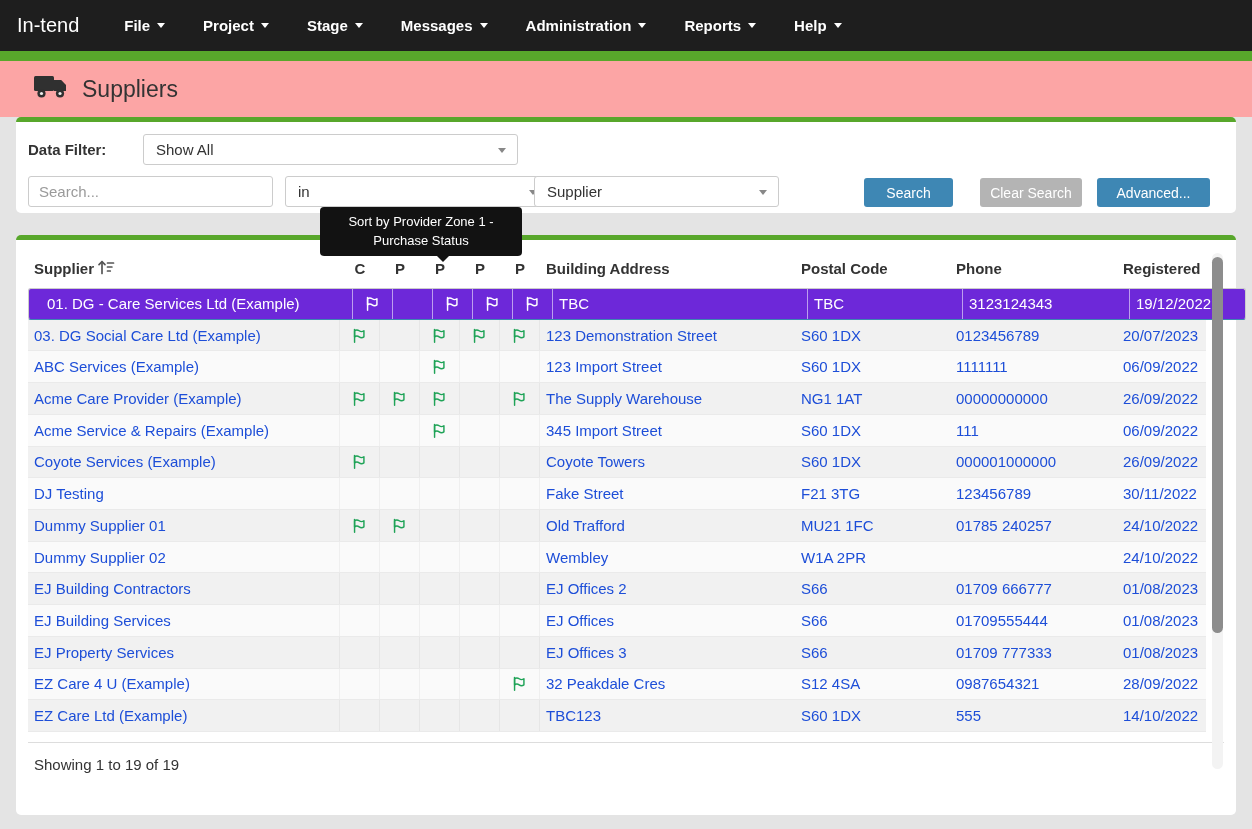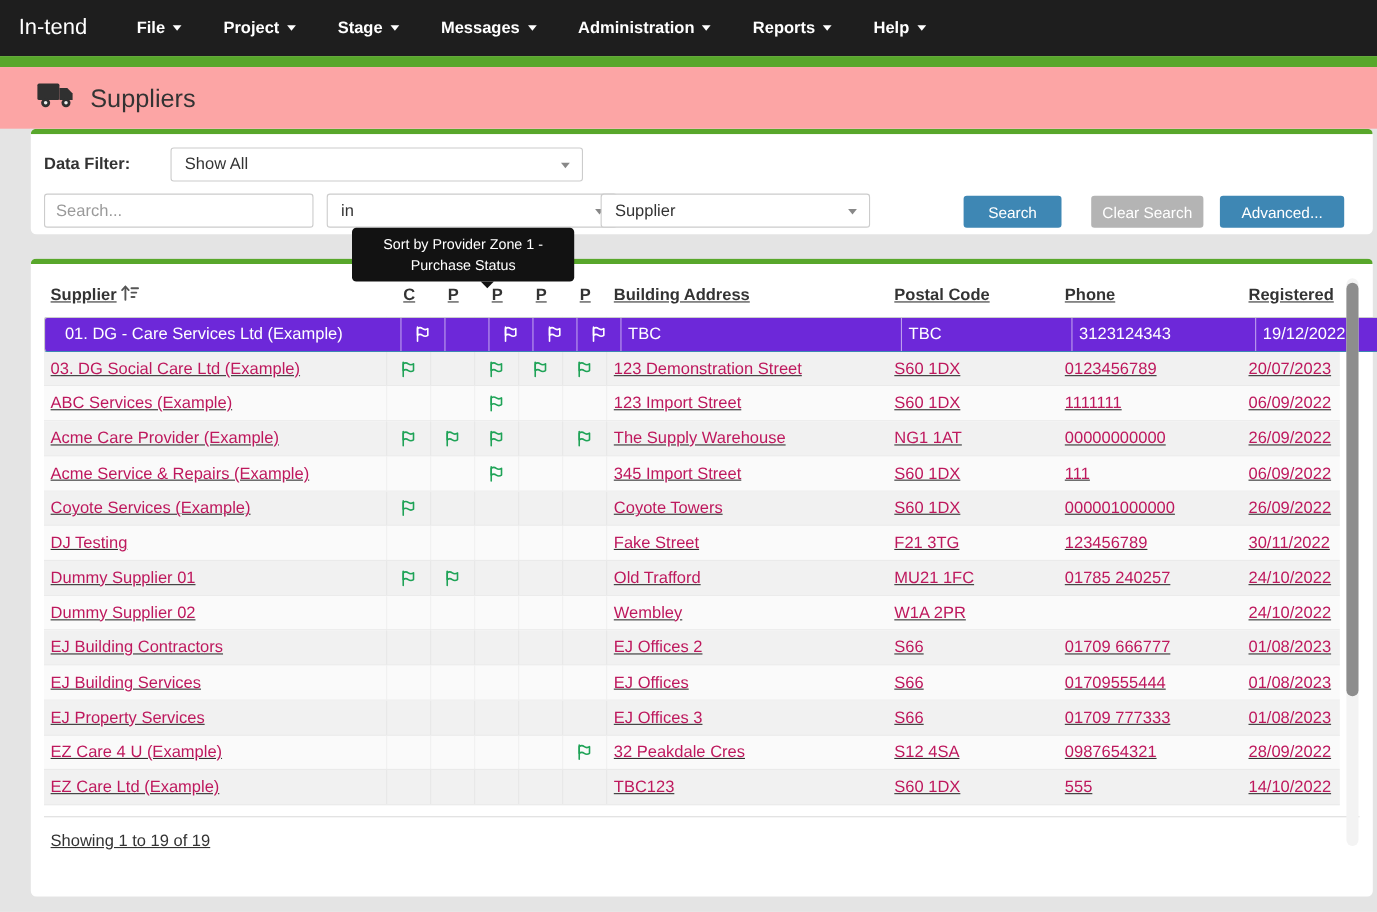--- a/index.html
+++ b/index.html
@@ -21,22 +21,22 @@
            border-top:5px solid #fff; margin-left:7px; display:inline-block; }
   .green-bar { position:absolute; top:51px; left:0; width:1252px; height:10px; background:#58a72b; }
 
   
   .header-strip { position:absolute; top:61px; left:0; width:1252px; height:56px;
                   background:#fca5a5; display:flex; align-items:center; padding-left:33px; }
   .truck { margin-right:12px; }
   .page-title { font-size:23px; font-weight:500; color:#333; }
 
   
-  .panel { position:absolute; left:28px; width:1220px; background:#fff;
-           border-top:5px solid #58a72b; border-radius:5px;text-decoration:underline; }
+  .panel { position:absolute; left:16px; width:1220px; background:#fff;
+           border-top:5px solid #58a72b; border-radius:5px; }
   .filter-panel { top:117px; height:96px; }
   .table-panel  { top:235px; height:580px; padding:0 12px; }
 
   
   .flabel { position:absolute; left:12px; top:19px; font-size:15px; font-weight:bold; color:#333; }
   .sel { position:absolute; height:31px; background:#fff; border:1px solid #ccc; border-radius:3px;
          font-size:15px; color:#333; display:flex; align-items:center; padding:0 26px 0 12px; cursor:pointer; }
   .sel .sel-caret { position:absolute; right:11px; top:13px; width:0; height:0;
         border-left:4px solid transparent; border-right:4px solid transparent; border-top:5px solid #888; }
   .sel-datafilter { left:127px; top:12px; width:375px; }
@@ -64,21 +64,21 @@
   .hcell { font-size:15px; font-weight:bold; color:#333; display:flex; align-items:center; cursor:pointer; }
   .c-supplier   { width:312px; padding-left:6px; }
   .c-flag       { width:40px;  justify-content:center; text-align:center; }
   .c-building   { width:255px; padding-left:6px; }
   .c-postal     { width:155px; padding-left:6px; }
   .c-phone      { width:167px; padding-left:6px; }
   .c-registered { width:89px;  padding-left:6px; }
   .sort-icon { margin-left:3px; }
 
   .tbody { width:1178px; }
-  .trow { display:flex; align-items:stretch; height:31.73px; font-size:15px; color:#be185d;
+  .trow { display:flex; align-items:stretch; height:31.73px; font-size:15px; color:#1d4ed8;
           border-bottom:1px solid #eaeaea; cursor:pointer; }
   .trow.lt { background:#fafafa; }
   .trow.dk { background:#f1f1f1; }
   .trow.sel { background:#6d28d9; color:#fff; border-bottom-color:#3d87b3; }
   .cell { display:flex; align-items:center; overflow:hidden; white-space:nowrap; border-right:1px solid transparent; }
   .trow:not(.sel) .cell.c-supplier, .trow:not(.sel) .cell.c-flag { border-right-color:rgba(0,0,0,0.045); }
   .trow.sel .cell { border-right-color:rgba(255,255,255,0.55); }
   .trow.sel .cell.c-registered { border-right-color:transparent; }
   .cell.c-flag svg { color:#1fa357; }
   .trow.sel .cell.c-flag svg { color:#fff; }

